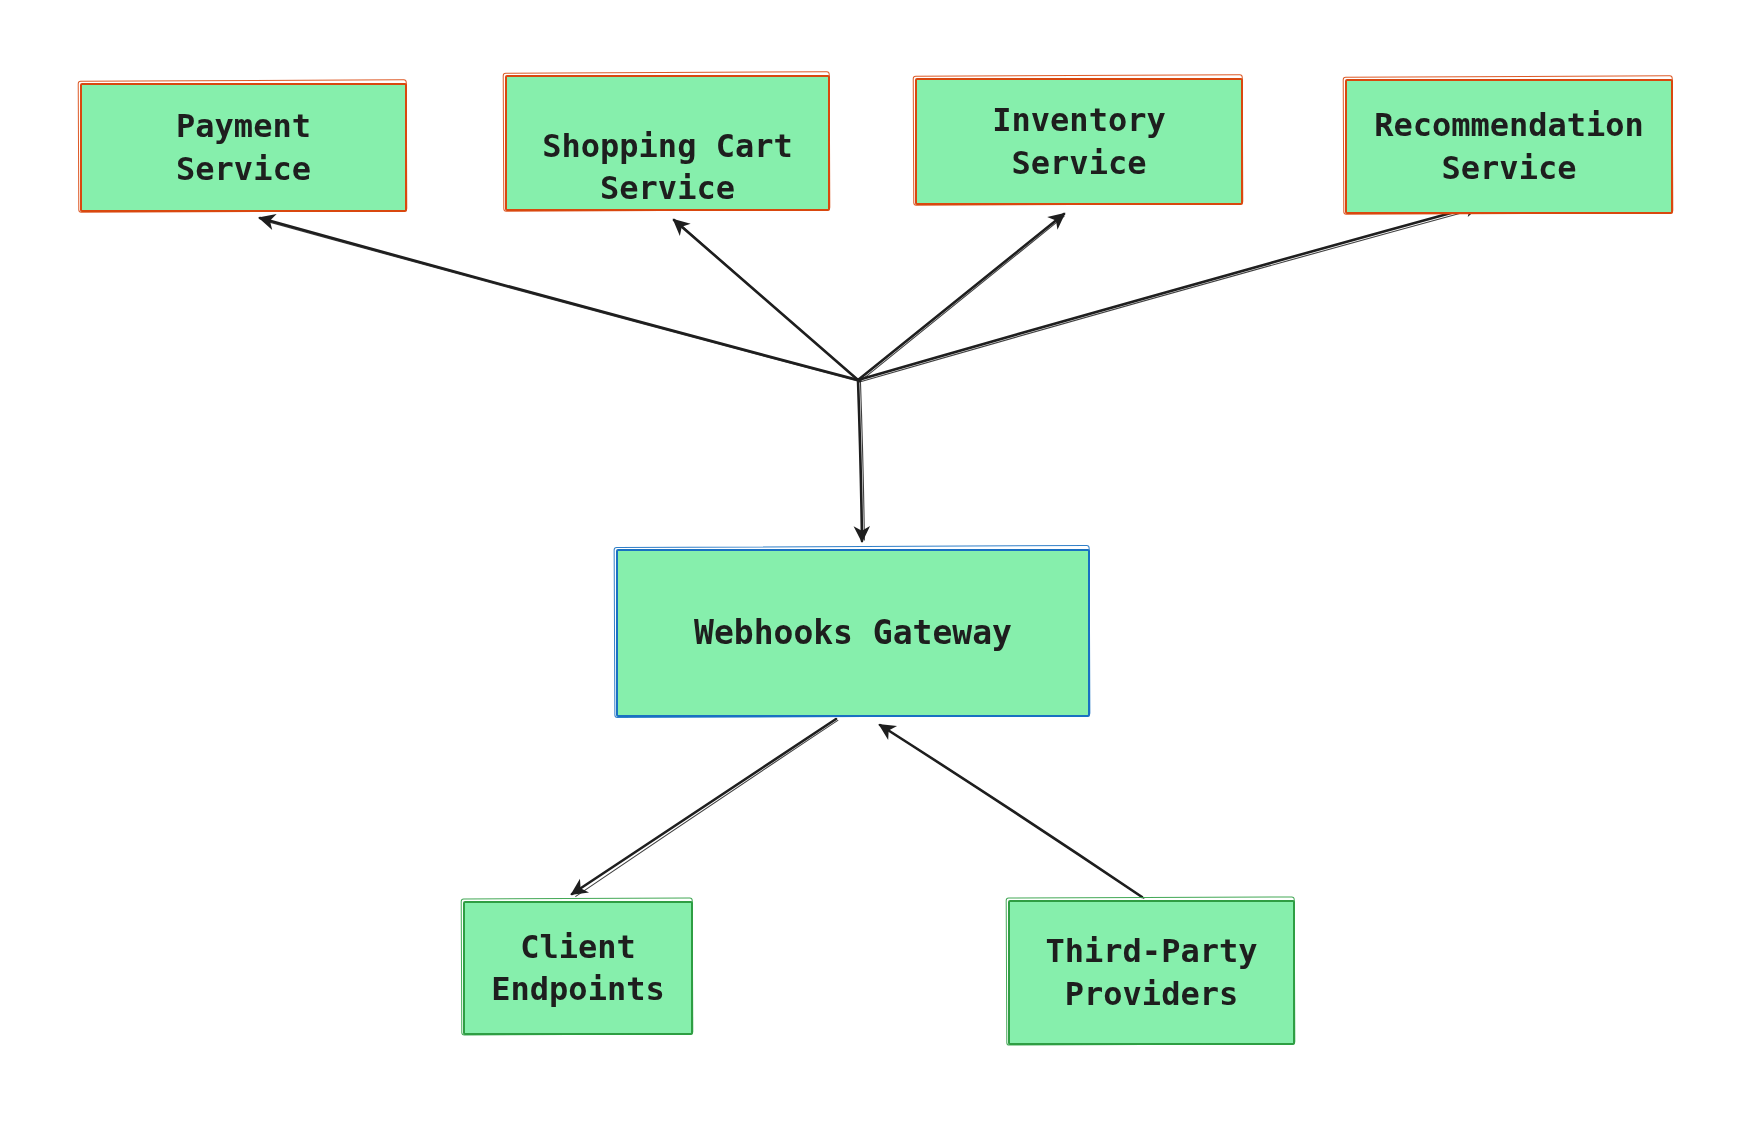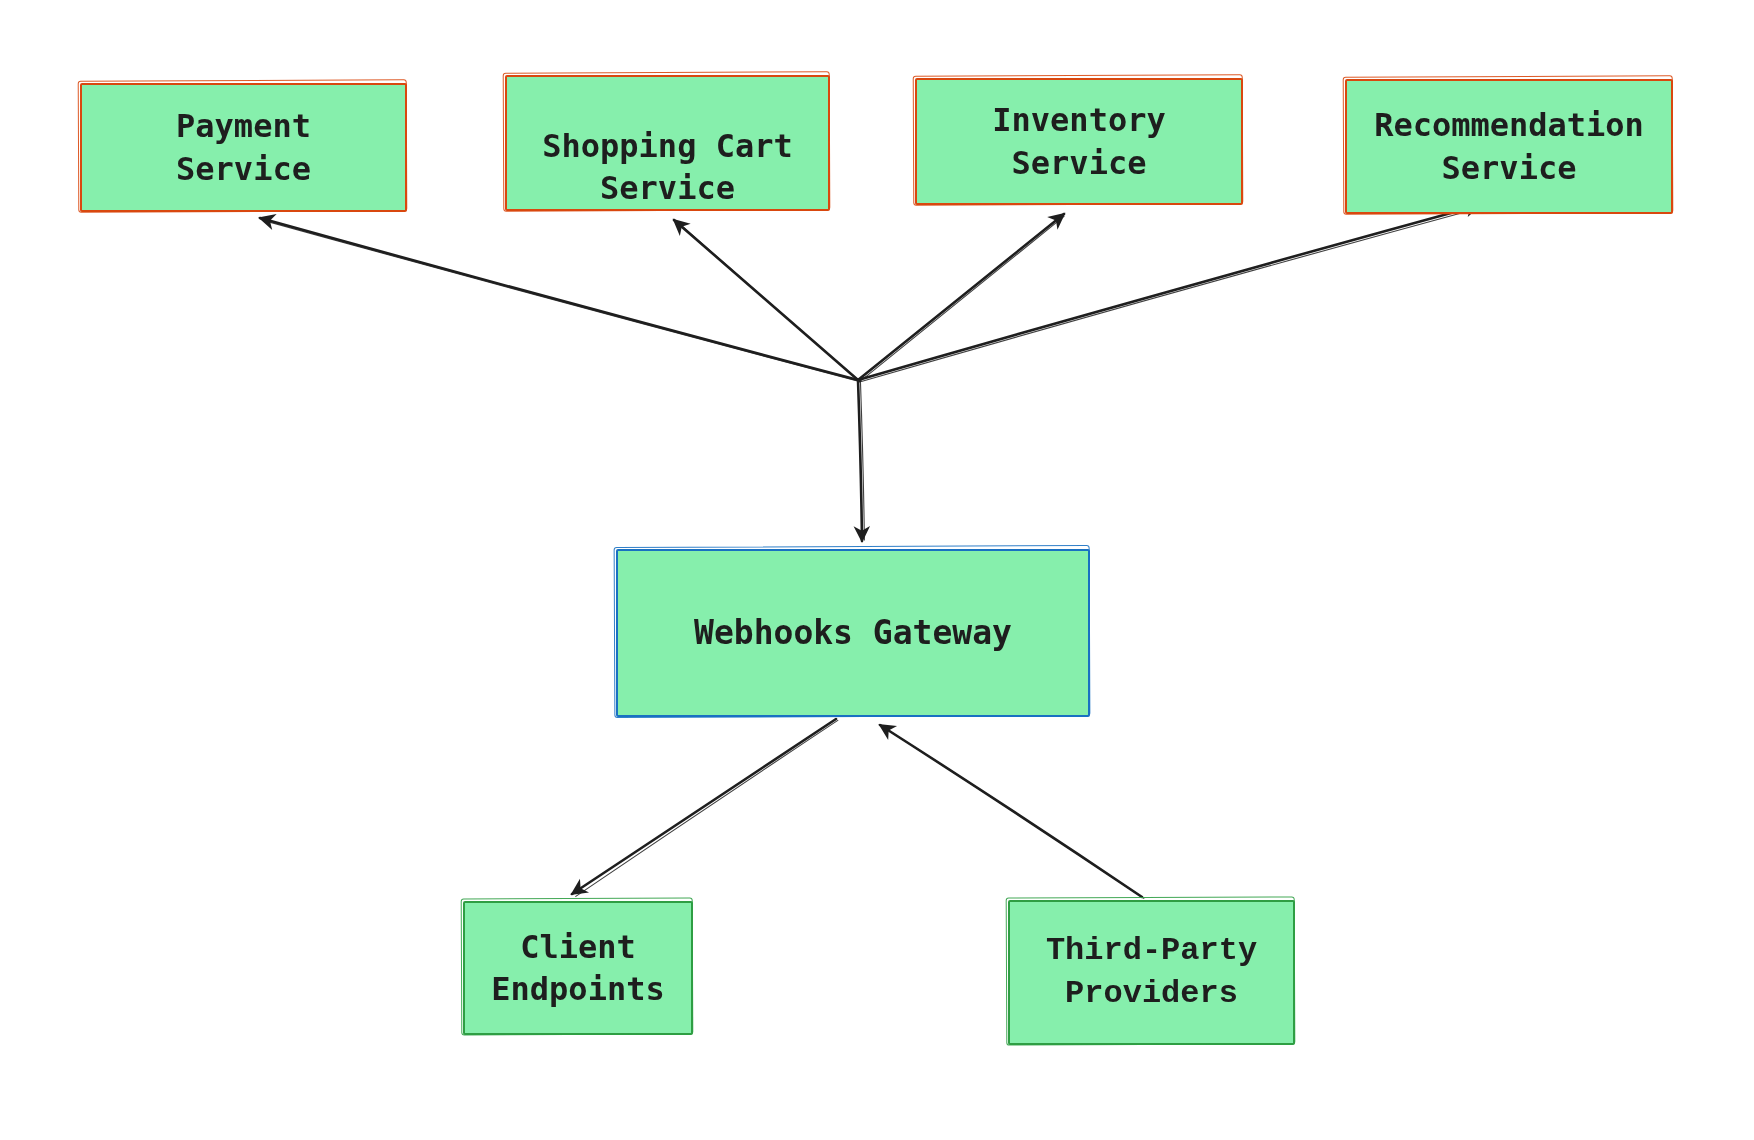--- a/index.html
+++ b/index.html
@@ -68,21 +68,21 @@
   .svc  { --stroke: #d9480f; }
   .gw   { --stroke: #1971c2; }
   .cons { --stroke: #2f9e44; }
 
   .n-payment        { left:  80px; top:  83px; width: 327px; height: 129px; }
   .n-shopping-cart  { left: 505px; top:  75px; width: 325px; height: 136px; align-items: flex-end; }
   .n-inventory      { left: 915px; top:  78px; width: 328px; height: 127px; align-items: center; }
   .n-recommendation { left:1345px; top:  79px; width: 328px; height: 135px; }
   .n-gateway        { left: 616px; top: 549px; width: 474px; height: 168px; font-size: 33px; }
   .n-client         { left: 463px; top: 901px; width: 230px; height: 134px; }
-  .n-third-party    { left:1008px; top: 900px; width: 287px; height: 145px; font-family: Liberation Mono, monospace; }
+  .n-third-party    { left:1008px; top: 900px; width: 287px; height: 145px; }
 </style>
 </head>
 <body>
 
 <div class="canvas">
 
   <svg class="edges-layer" viewBox="0 0 1754 1140" xmlns="http://www.w3.org/2000/svg">
     <defs>
       <marker id="ah" viewBox="0 0 10 10" refX="8.6" refY="5" markerWidth="7.2" markerHeight="7.2" orient="auto-start-reverse">
         <path d="M0.6,0.6 L9.6,5 L0.6,9.4 L3.1,5 Z" fill="#1e1e1e"></path>

